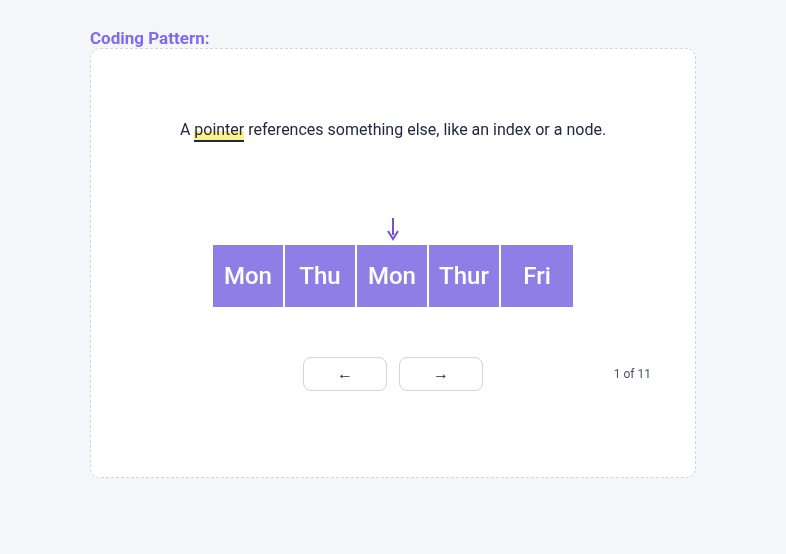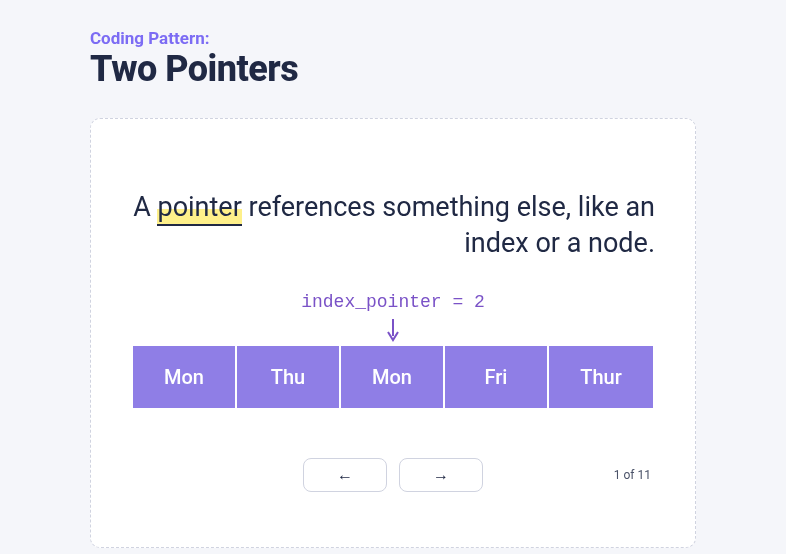--- a/index.html
+++ b/index.html
@@ -29,25 +29,24 @@
     background: #ffffff;
     border: 1.5px dashed #d0d3e0;
     border-radius: 10px;
     padding: 70px 40px 20px 40px;
     text-align: center;
     position: relative;
     height: 430px;
   }
   .desc {
     color: #202944;
-    font-size: 27px;
+    font-size: 16px;
     line-height: 1.35;
     font-weight: 400;
-    margin-bottom: 30px;
-    text-align: right;
+    margin-bottom: 76px;
   }
   .desc .hl {
     background: linear-gradient(to top, #fef08a 45%, transparent 45%);
     border-bottom: 2px solid #202944;
     padding-bottom: 1px;
   }
   .code-line {
     font-family: "SFMono-Regular", Consolas, "Liberation Mono", Menlo, monospace;
     color: #7a52c7;
     font-size: 18px;
@@ -59,26 +58,26 @@
     margin-bottom: 4px;
   }
   .table {
     display: flex;
     justify-content: center;
     margin-bottom: 50px;
   }
   .cell {
     background: #8f7ee6;
     color: #ffffff;
-    width: 104px;
+    width: 72px;
     height: 62px;
     display: flex;
     align-items: center;
     justify-content: center;
-    font-size: 20px;
+    font-size: 24px;
     font-weight: 500;
     border-right: 2px solid #ffffff;
   }
   .cell:last-child { border-right: none; }
   .footer {
     display: flex;
     align-items: center;
     justify-content: center;
     position: relative;
   }
@@ -104,42 +103,40 @@
     right: 4px;
     color: #4a5268;
     font-size: 12px;
   }
 </style>
 </head>
 <body>
 
 <div class="container">
   <div class="kicker">Coding Pattern:</div>
-  <div class="title">Two Pointers</div>
 
   <div class="card">
     <div class="desc">
       <span>A </span><span class="hl">pointer</span><span> references something else, like an index or a node.</span>
     </div>
 
-    <div class="code-line">index_pointer = 2</div>
 
     <div class="arrow-wrap">
       <svg width="18" height="24">
         <line x1="9" y1="1" x2="9" y2="18" stroke="#7a52c7" stroke-width="2"></line>
         <polyline points="4,14 9,22 14,14" fill="none" stroke="#7a52c7" stroke-width="2"></polyline>
       </svg>
     </div>
 
     <div class="table">
       <div class="cell">Mon</div>
       <div class="cell">Thu</div>
       <div class="cell">Mon</div>
+      <div class="cell">Thur</div>
       <div class="cell">Fri</div>
-      <div class="cell">Thur</div>
     </div>
 
     <div class="footer">
       <div class="nav-group">
         <button class="nav-btn">
           <span>←</span>
         </button>
         <button class="nav-btn">
           <span>→</span>
         </button>

